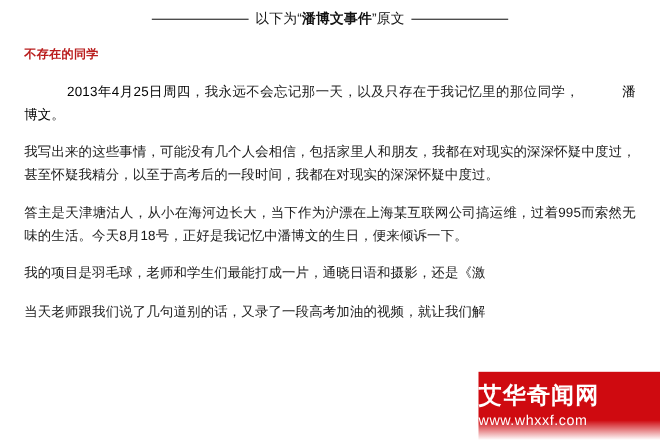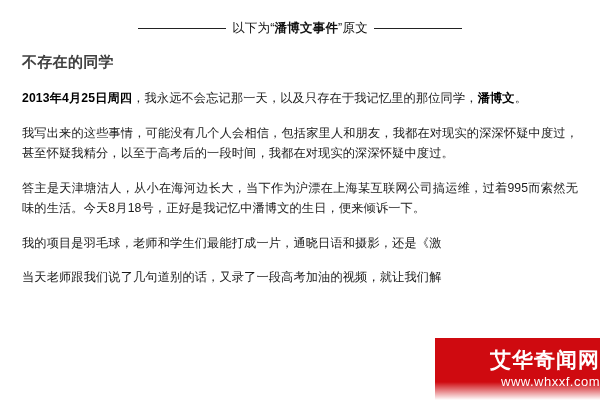--- a/index.html
+++ b/index.html
@@ -13,21 +13,21 @@
     font-family: "Liberation Sans", sans-serif;
     overflow: hidden;
     position: relative;
   }
   .page {
     position: relative;
     width: 600px;
     height: 400px;
     background: #ffffff;
     box-sizing: border-box;
-    padding: 14px 22px 0 22px;
+    padding: 3px 22px 0 22px;
   }
   .divider-head {
     display: flex;
     align-items: center;
     justify-content: center;
     gap: 6px;
     margin: 6px 0 16px 0;
   }
   .divider-head .rule {
     height: 1px;
@@ -39,49 +39,50 @@
   .divider-title {
     font-size: 12.5px;
     color: #111;
     white-space: nowrap;
     letter-spacing: 0.2px;
   }
   .divider-title .emph {
     font-weight: bold;
   }
   h1.doc-title {
-    font-size: 15px;
+    font-size: 11px;
     font-weight: bold;
-    color: #404040;
+    color: #b91c1c;
     margin: 0 0 16px 0;
     letter-spacing: 0.3px;
   }
   p.para {
     font-size: 12.2px;
     line-height: 20.5px;
     color: #1a1a1a;
     margin: 0 0 14px 0;
     text-align: justify;
     letter-spacing: 0.15px;
   }
   p.para .b {
-    font-weight: bold;
+    font-weight: normal;
     color: #000;
+    margin-left: 39px;
   }
   .watermark {
     position: absolute;
     right: 0;
     bottom: 0;
     width: 165px;
     height: 62px;
     background: #cf0a10;
     color: #ffffff;
     display: flex;
     flex-direction: column;
-    align-items: flex-end;
+    align-items: flex-start;
     justify-content: center;
     box-sizing: border-box;
   }
   .watermark .wm-title {
     font-size: 21px;
     font-weight: bold;
     letter-spacing: 1px;
     line-height: 26px;
   }
   .watermark .wm-url {

